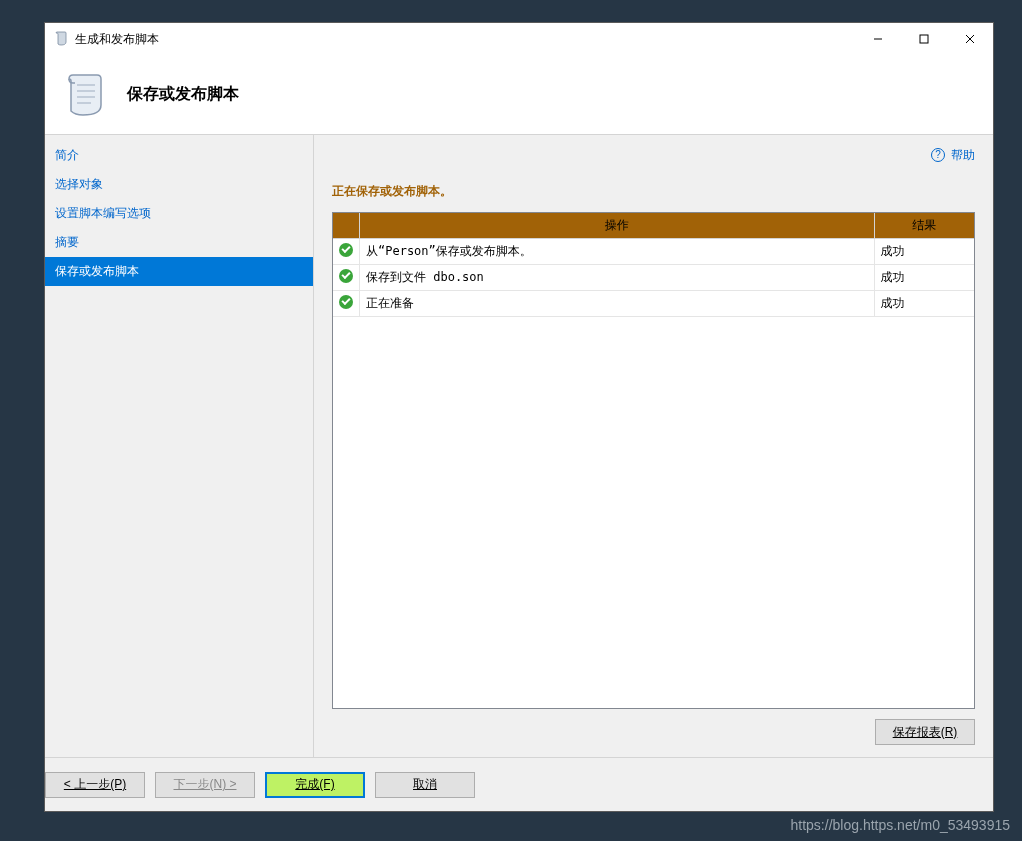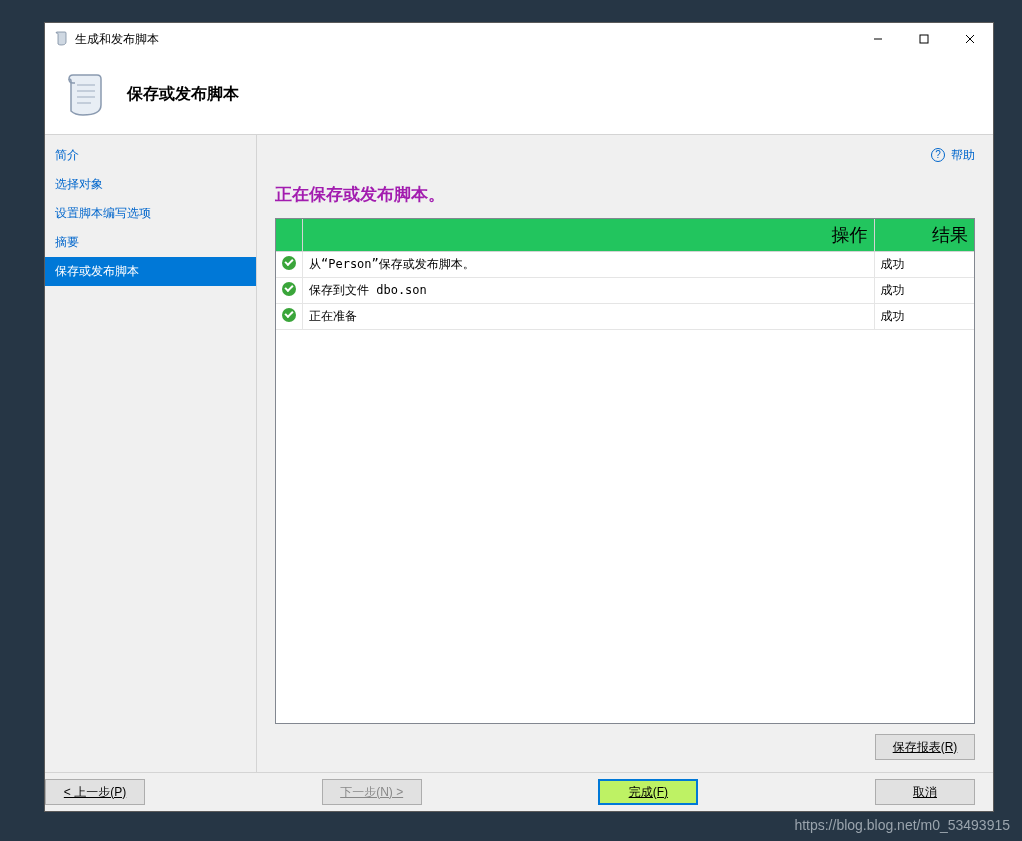--- a/index.html
+++ b/index.html
@@ -56,21 +56,21 @@
   }
   .header-title {
     font-size: 16px; font-weight: bold; color: #000;
   }
   .body {
     flex: 1;
     display: flex;
     min-height: 0;
   }
   .sidebar {
-    width: 212px;
+    width: 269px;
     background: #f0f0f0;
     border-right: 1px solid #d4d4d4;
     padding-top: 6px;
   }
   .side-item {
     padding: 6px 10px;
     color: #0066cc;
     cursor: pointer;
     font-size: 12px;
   }
@@ -94,35 +94,35 @@
   .help-icon {
     width: 14px; height: 14px;
     border-radius: 50%;
     border: 1px solid #0066cc;
     color: #0066cc;
     font-size: 10px; line-height: 12px;
     display: inline-flex; align-items: center; justify-content: center;
   }
   .help-link { color: #0066cc; cursor: pointer; }
   .section-title {
-    font-weight: bold; font-size: 17px; color: #a21caf;
+    font-weight: bold; font-size: 12px; color: #a16207;
     margin: 18px 0 12px 0;
   }
   .table-wrap {
     flex: 1;
     background: #ffffff;
     border: 1px solid #828790;
     overflow: auto;
   }
   table { width: 100%; border-collapse: collapse; }
   thead th {
-    background: #22c55e;
+    background: #a16207;
     font-weight: normal;
-    text-align: right;
-    font-size: 18px;
+    text-align: center;
+    font-size: 12px;
     padding: 4px 6px;
     border: 1px solid #d4d4d4;
     border-top: none;
   }
   thead th.icon-col { width: 22px; border-left: none; }
   thead th.op-col { }
   thead th.res-col { width: 100px; border-right: none; }
   tbody td {
     border: 1px solid #e5e5e5;
     border-left: none;
@@ -165,26 +165,26 @@
   }
   .btn:disabled {
     color: #888;
     cursor: default;
   }
   .btn.primary {
     border: 2px solid #0078d7;
     background: #bef264;
   }
   .footer {
-    height: 39px;
+    height: 54px;
     border-top: 1px solid #d4d4d4;
     background: #f0f0f0;
     display: flex;
     align-items: center;
-    justify-content: space-between;
+    justify-content: flex-start;
     gap: 10px;
     padding-right: 18px;
   }
   .watermark {
     position: absolute;
     right: 12px;
     bottom: 8px;
     color: #9aa4ad;
     font-size: 14px;
     font-family: Arial, sans-serif;
@@ -289,13 +289,13 @@
 
   <div class="footer">
     <button class="btn">&lt; 上一步(P)</button>
     <button class="btn" disabled="">下一步(N) &gt;</button>
     <button class="btn primary">完成(F)</button>
     <button class="btn">取消</button>
   </div>
 
 </div>
 
-<div class="watermark">https://blog.blog.net/m0_53493915</div>
+<div class="watermark">https://blog.https.net/m0_53493915</div>
 
 </body></html>

